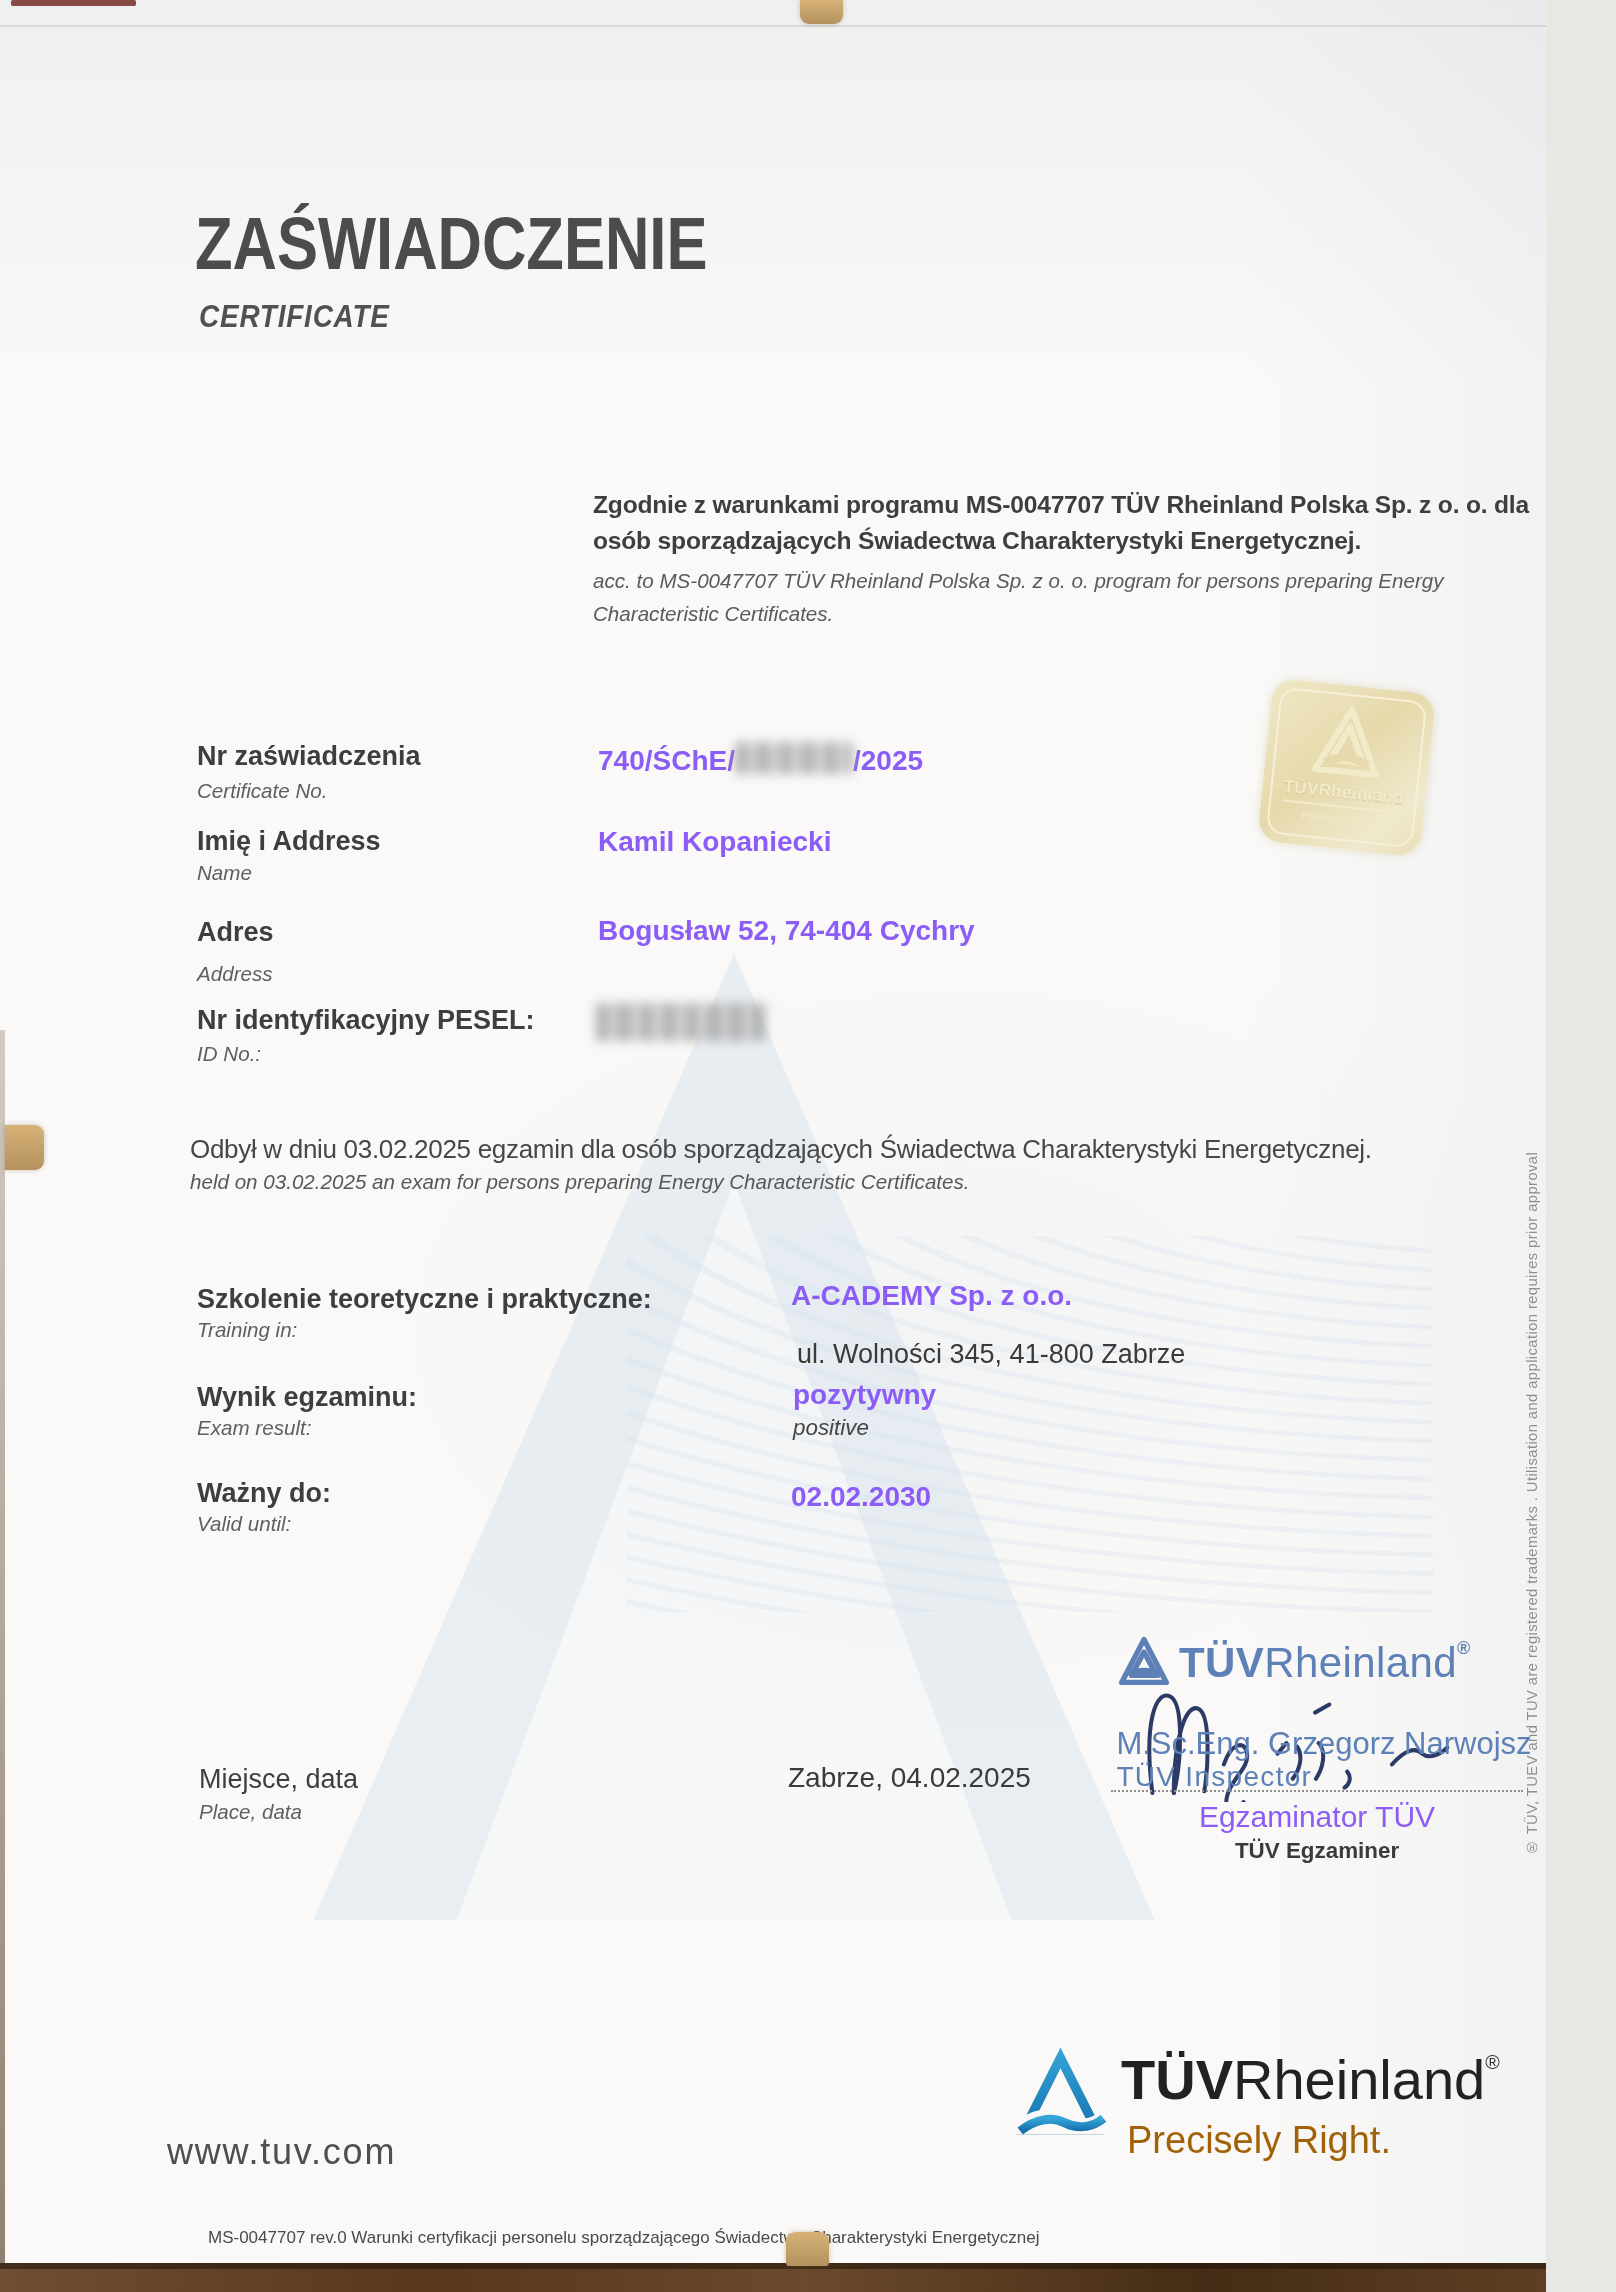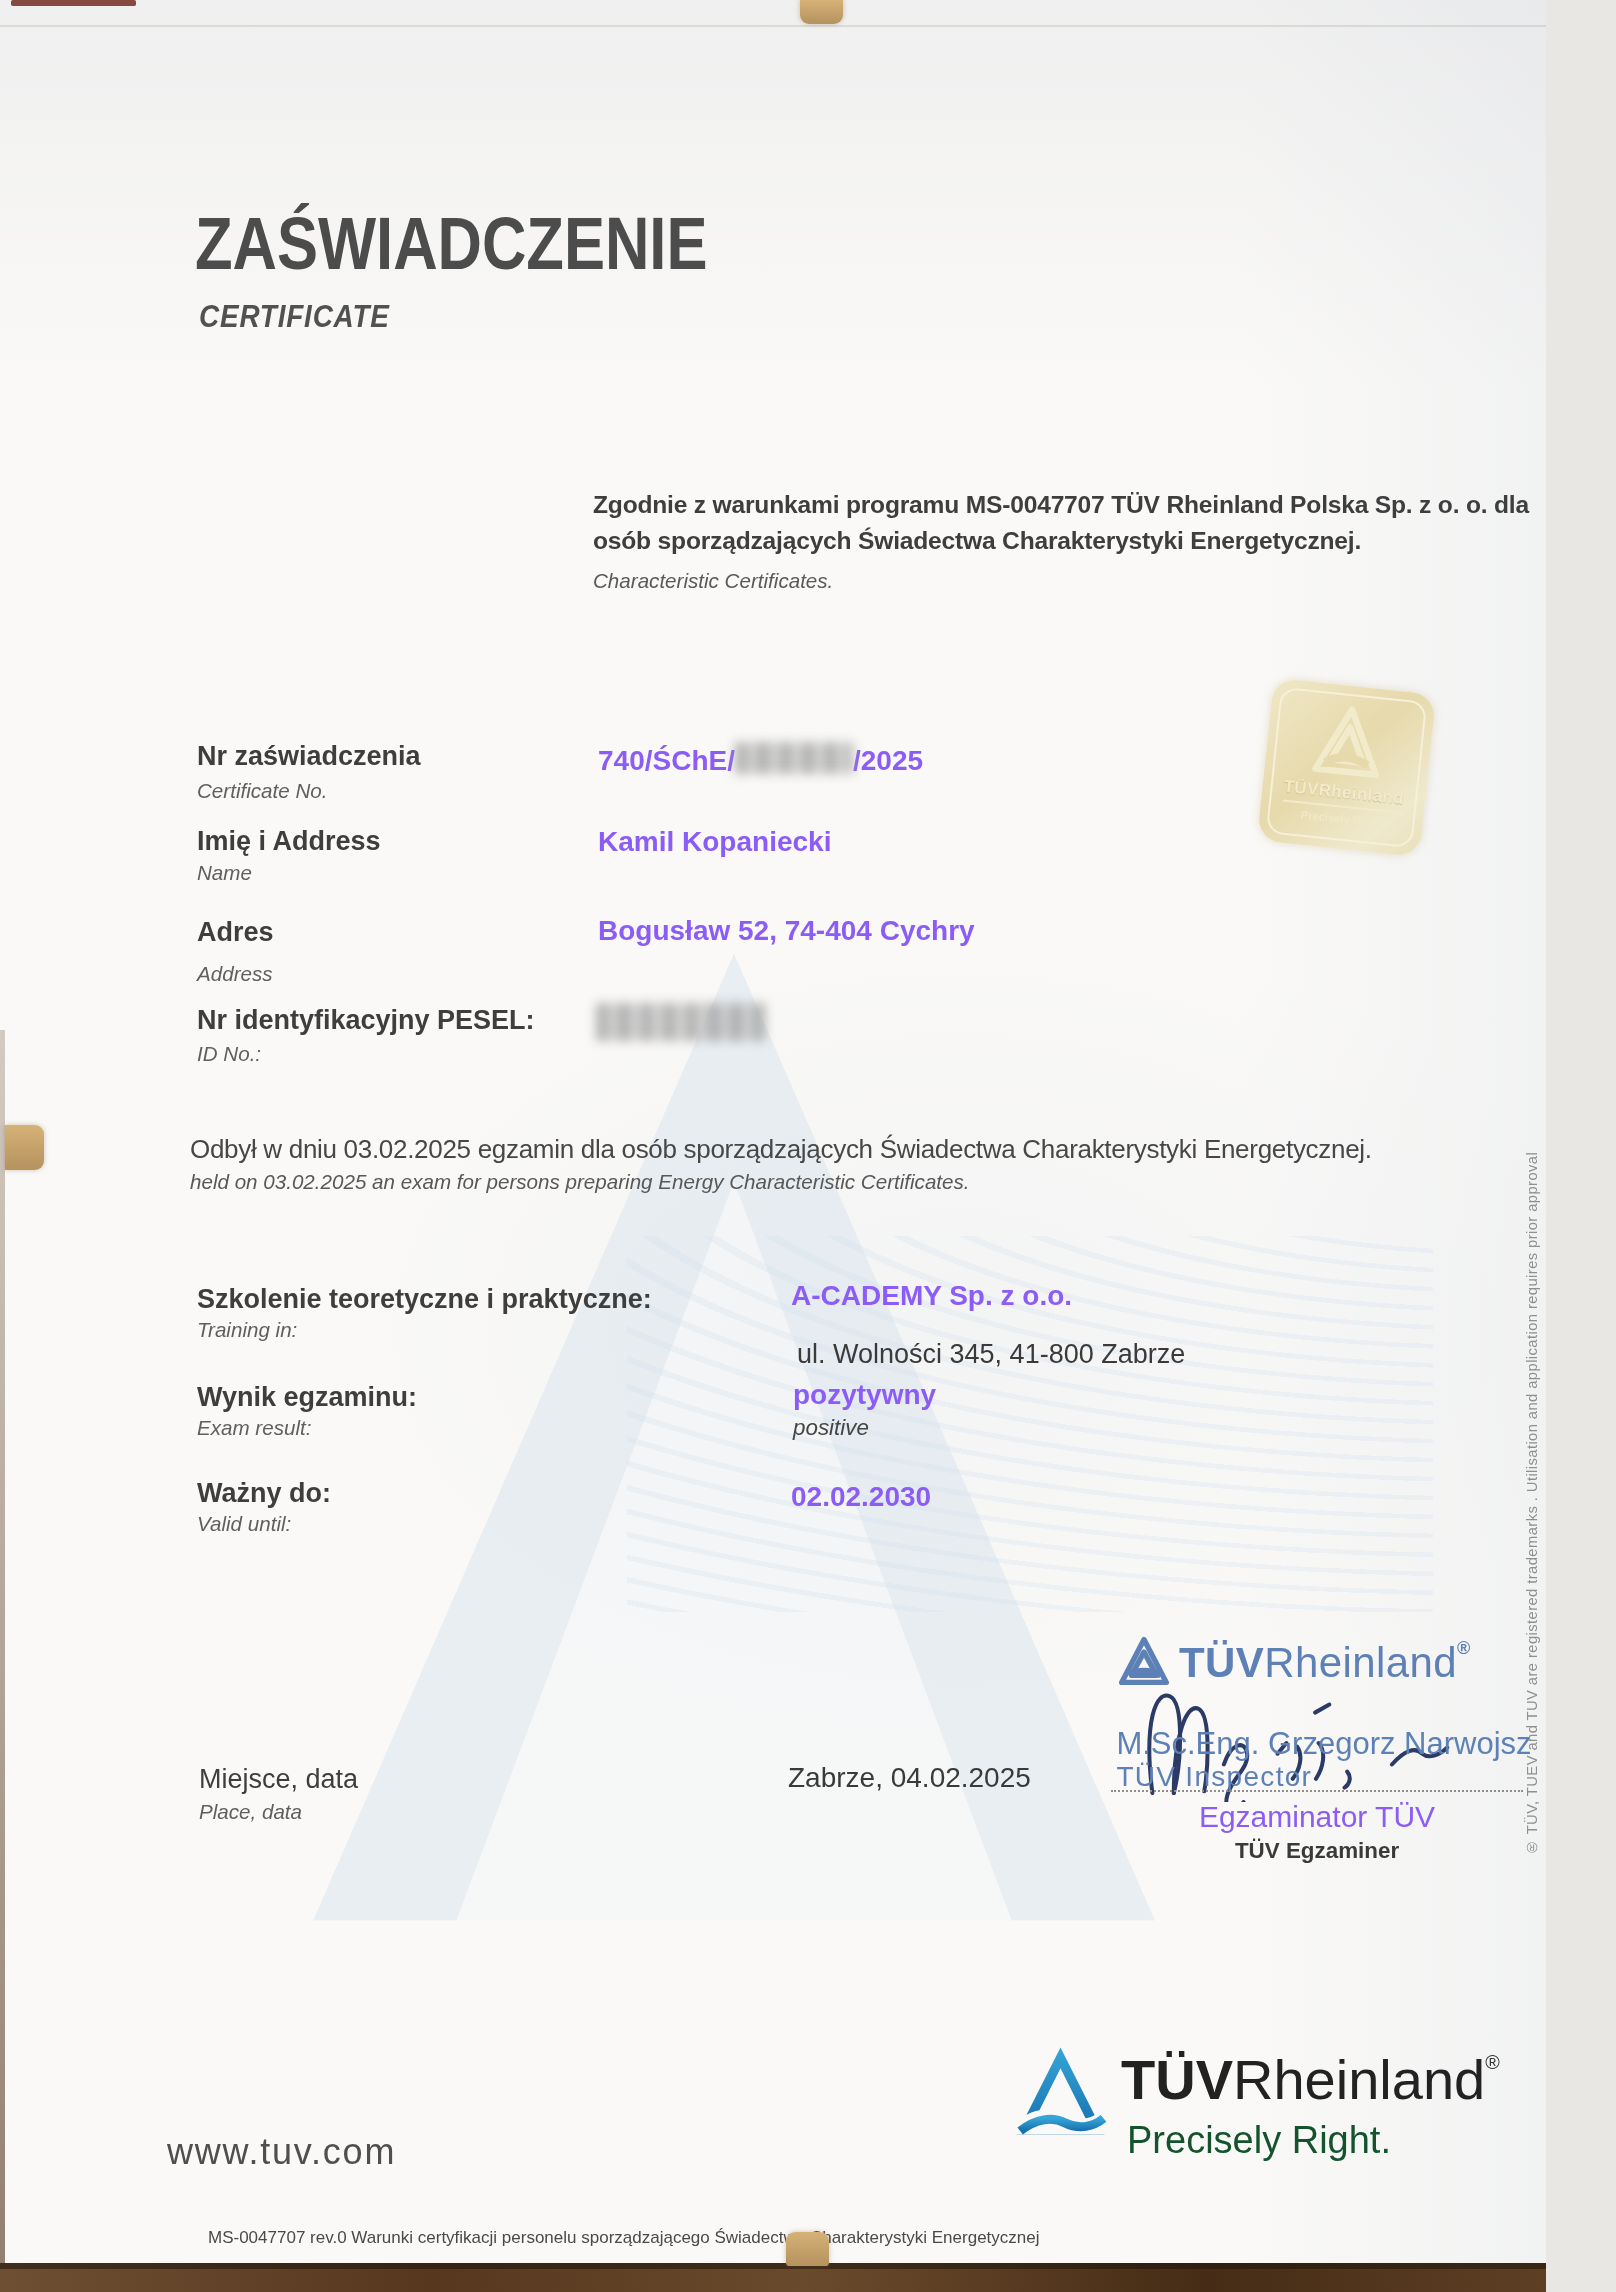--- a/index.html
+++ b/index.html
@@ -74,21 +74,21 @@
   .stamp-role{font-size:28px;letter-spacing:1.3px;white-space:nowrap;}
   .dotline{border-top:2.7px dotted #8e8e8e;}
   .examiner-pl{font-size:30px;font-weight:400;color:#8b5cf6;text-align:center;}
   .examiner-en{font-size:22.4px;font-weight:600;color:#3a3a3a;text-align:center;}
 
   
   .url{font-size:36px;color:#4f4f4f;letter-spacing:1.8px;}
   .brand{font-size:56px;line-height:1;color:#222;white-space:nowrap;}
   .brand .b{font-weight:700;}
   .brand .reg{font-size:19.7px;vertical-align:30px;color:#333;}
-  .tagline{font-size:38px;font-weight:500;color:#14532d;}
+  .tagline{font-size:38px;font-weight:500;color:#a16207;}
   .smallprint{font-size:17px;color:#4a4a4a;white-space:nowrap;}
   .side-note{writing-mode:vertical-rl;transform:rotate(180deg);font-size:14.8px;color:#8f8f8f;
     letter-spacing:0.4px;height:725px;}
 </style>
 </head>
 <body>
 
 <div class="photo">
 
   <div class="shade-top"></div>
@@ -107,20 +107,21 @@
 
   <div class="abs title-pl" style="left:195px;top:206px;">ZAŚWIADCZENIE</div>
   <div class="abs title-en" style="left:199px;top:299px;">CERTIFICATE</div>
 
   <div class="abs" style="left:593px;top:487px;width:958px;">
     <div class="prog-pl">
       <div>Zgodnie z warunkami programu MS-0047707 TÜV Rheinland Polska Sp. z o. o. dla</div>
       <div>osób sporządzających Świadectwa Charakterystyki Energetycznej.</div>
     </div>
     <div class="prog-en">
+      <div>acc. to MS-0047707 TÜV Rheinland Polska Sp. z o. o. program for persons preparing Energy</div>
       <div>Characteristic Certificates.</div>
     </div>
   </div>
 
   <div class="seal">
     <div class="seal-inner"></div>
     <svg style="position:absolute;left:47px;top:18px;" width="68" height="75" viewBox="0 0 76 84">
       <path d="M38 6 L72 76 L4 76 Z M38 26 L56 64 L20 64 Z" fill="none" stroke="#f2ebcb" stroke-width="7" stroke-linejoin="round"></path>
       <path d="M14 68 C26 58 44 58 62 66" stroke="#e6d9ab" stroke-width="9" fill="none"></path>
     </svg>

